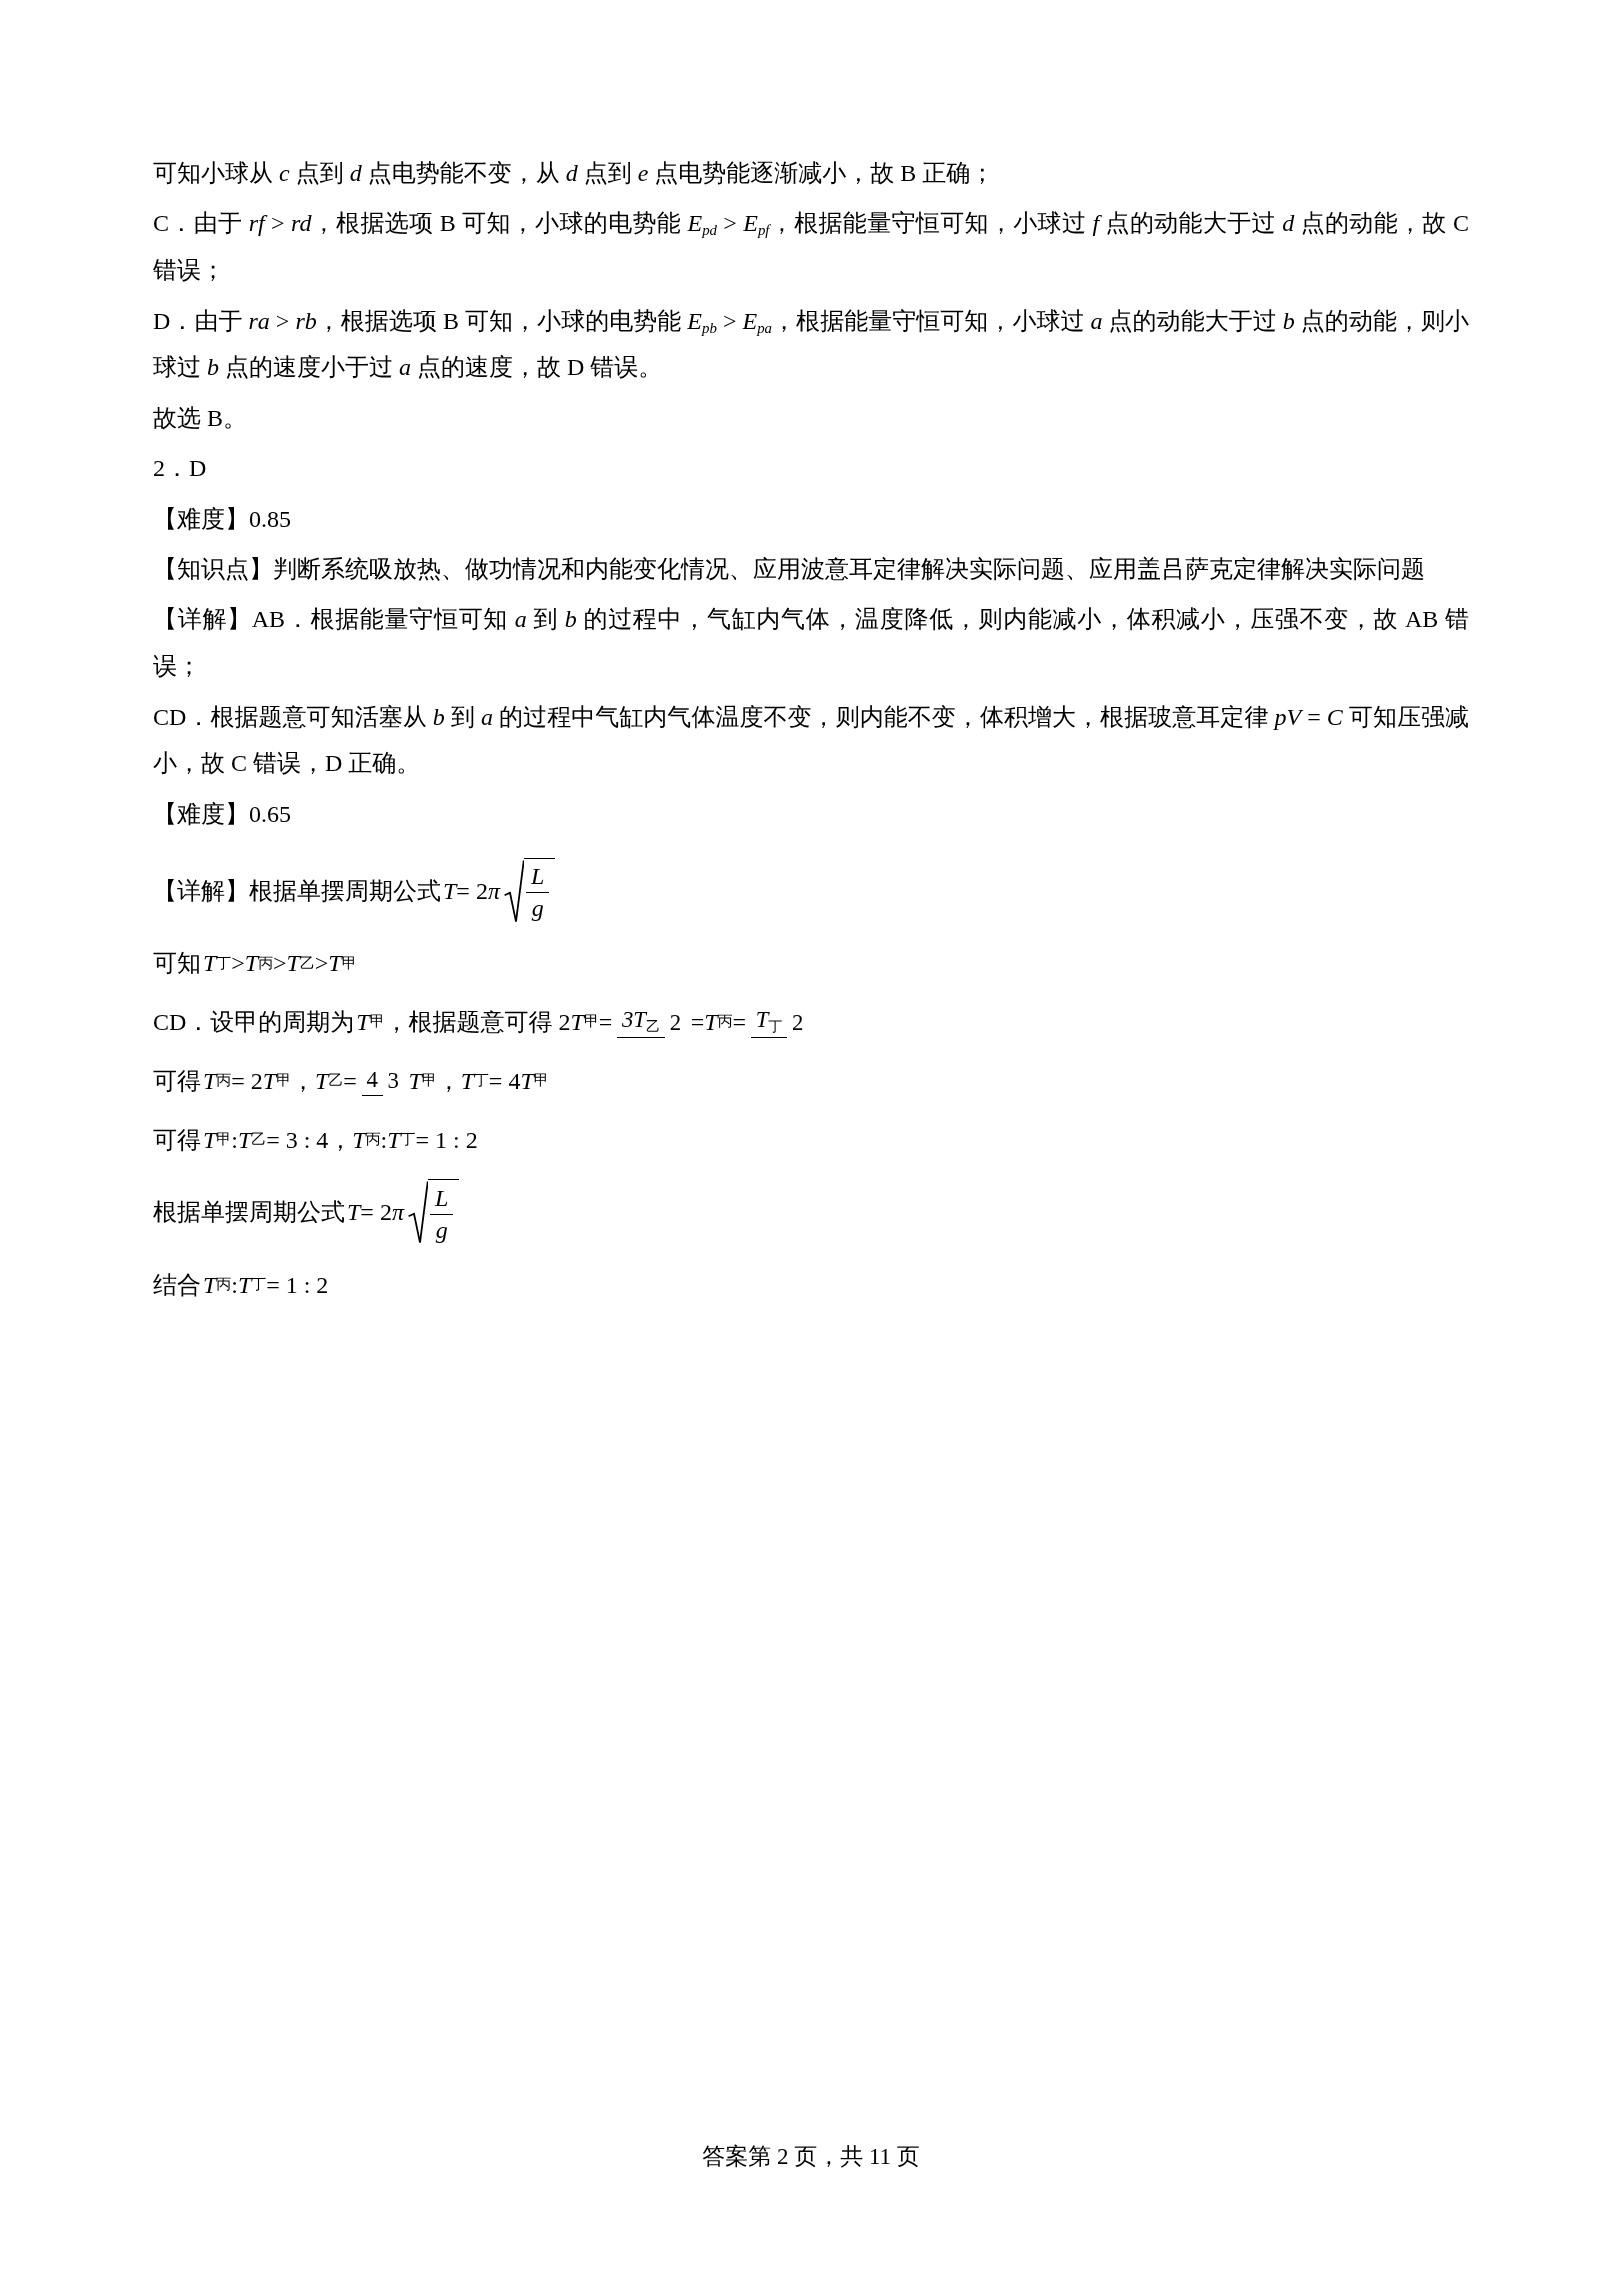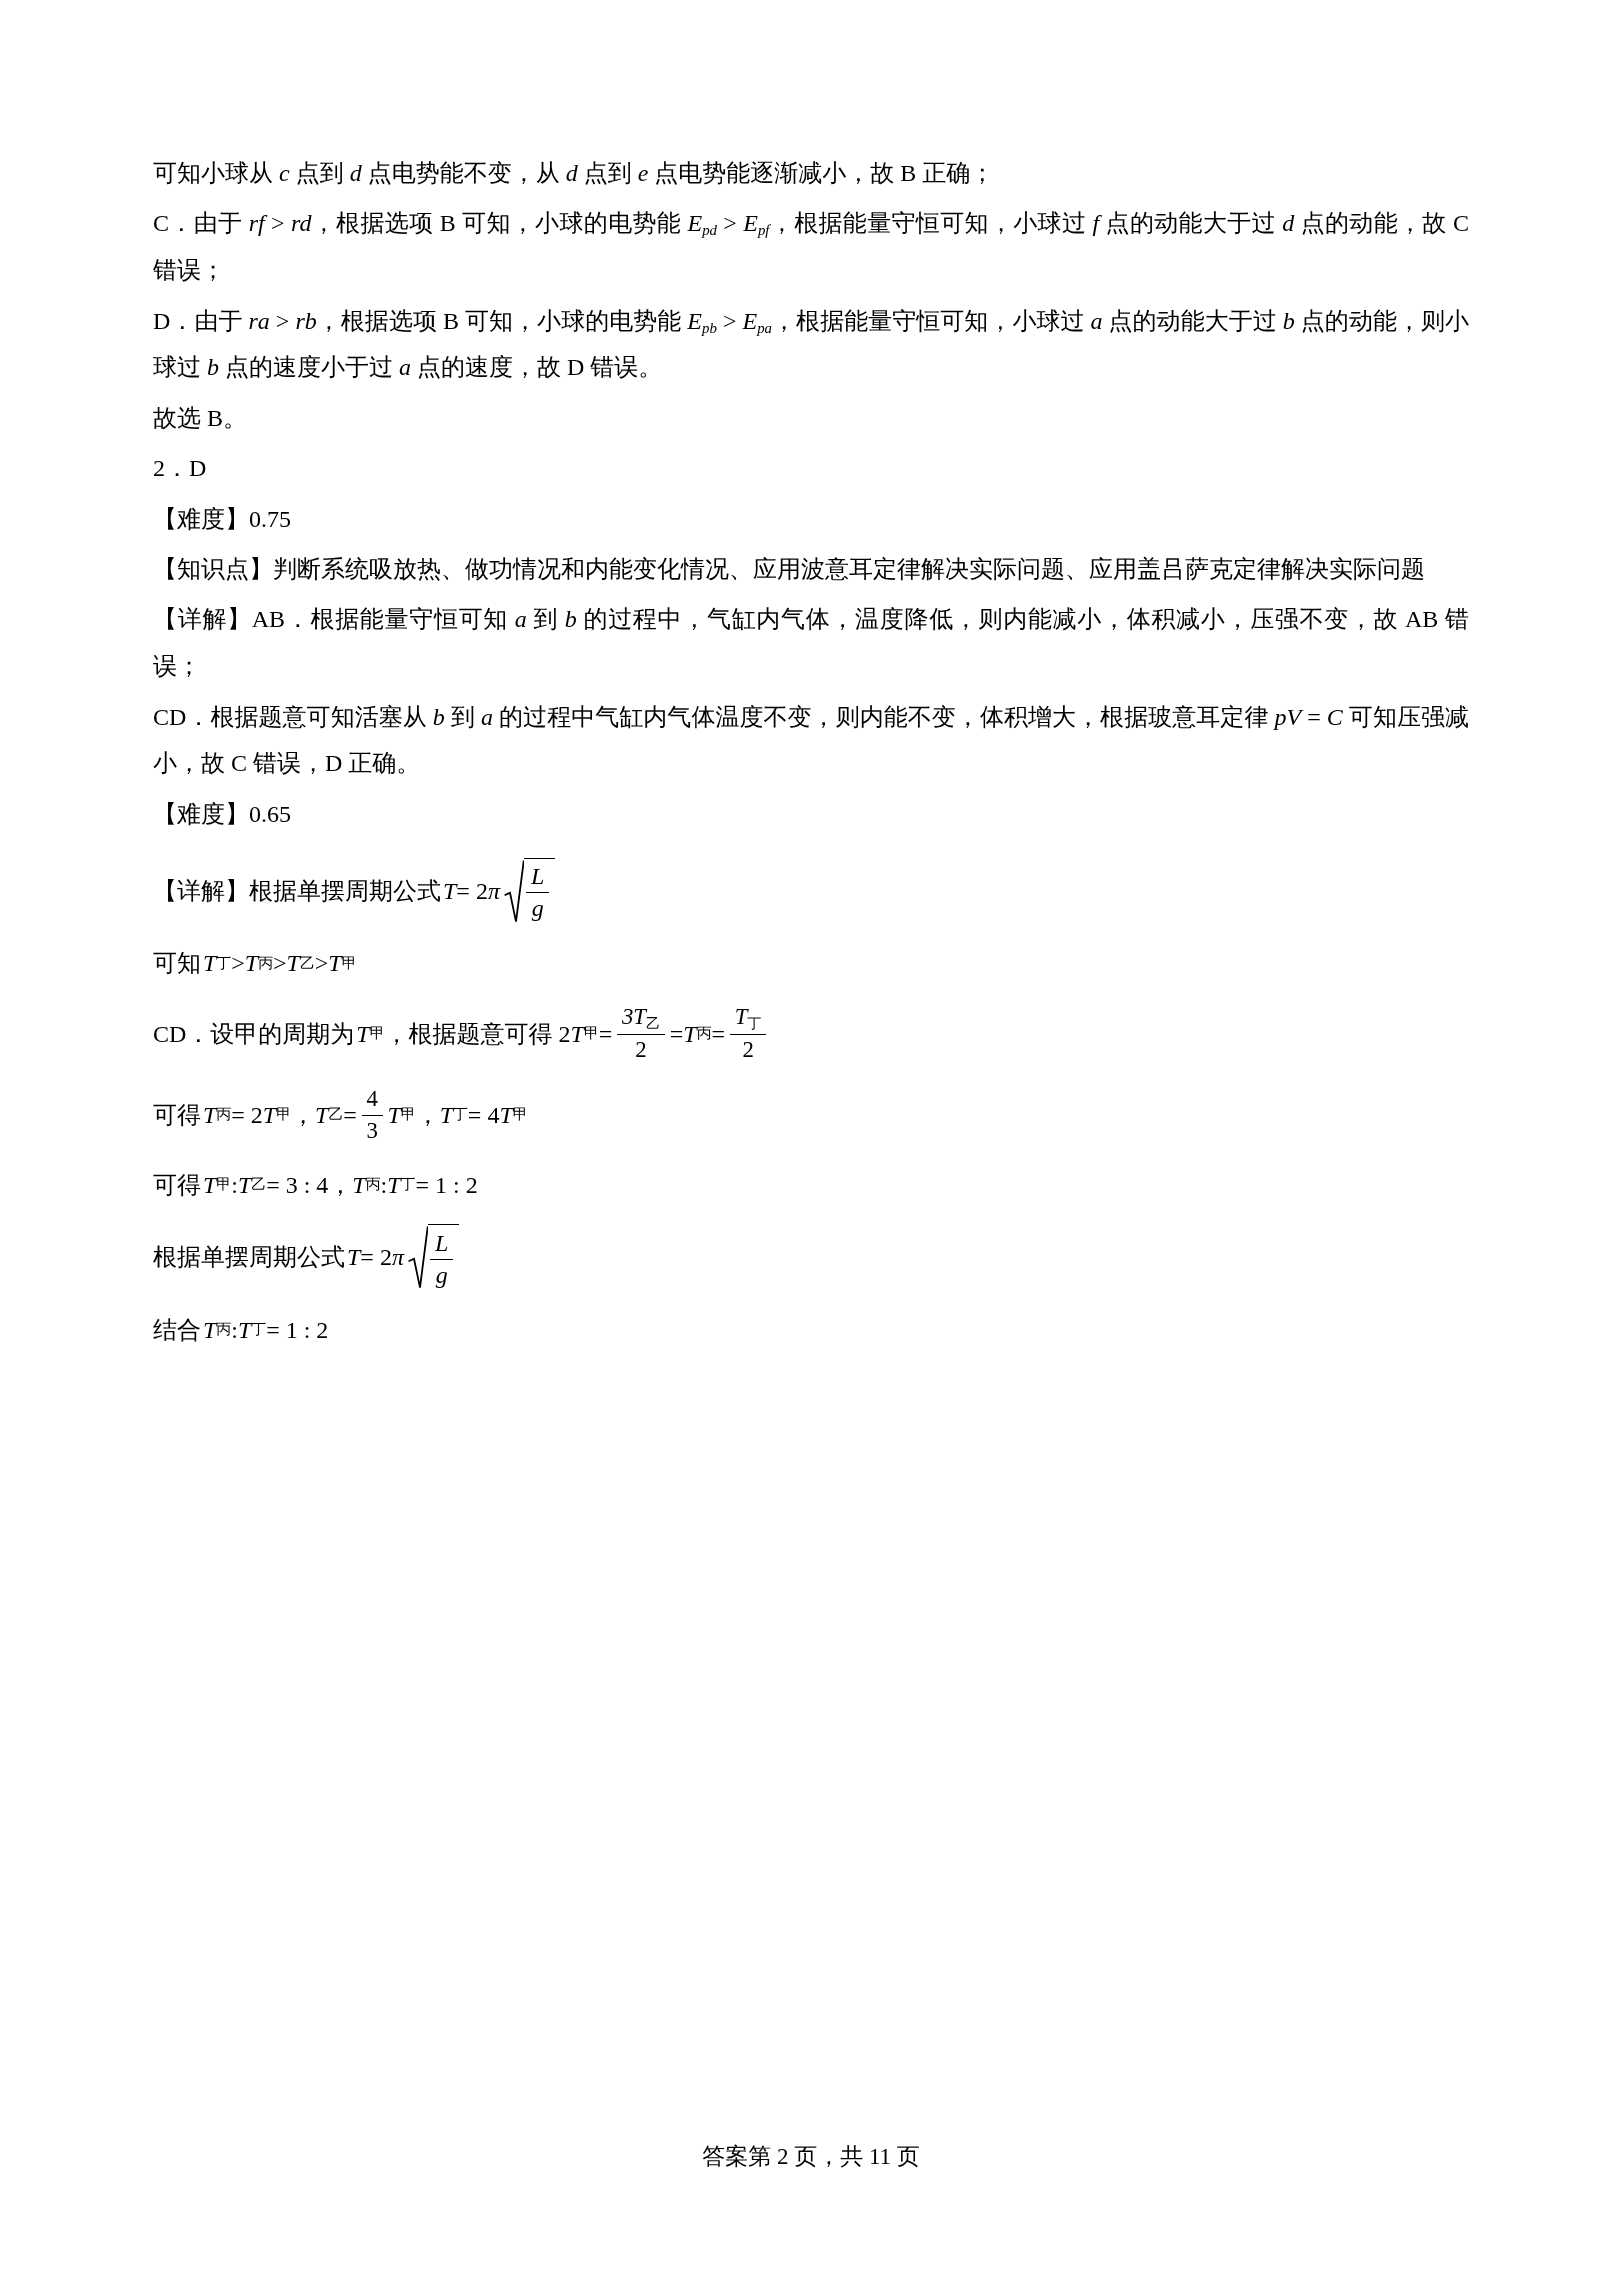--- a/index.html
+++ b/index.html
@@ -41,21 +41,21 @@
     line-height: 1.6;
     margin: 20.4px 0 20.4px 0;
     display: flex;
     align-items: center;
     flex-wrap: wrap;
   }
   .eqline .txt { margin-right: 2px; }
   
   .frac {
     display: inline-flex;
-    flex-direction: column;
+    flex-direction: row;
     align-items: center;
     vertical-align: middle;
     margin: 0 4.8px;
     font-size: 0.95em;
   }
   .frac .num {
     padding: 0 4.8px 1.2px 4.8px;
     border-bottom: 1.2px solid #000;
     line-height: 1.25;
   }
@@ -118,21 +118,21 @@
   </p>
 
   <p class="para">
     <span>D．由于 </span><span class="it">ra</span><span> &gt; </span><span class="it">rb</span><span>，根据选项 B 可知，小球的电势能 </span><span class="it">E</span><span class="sub">pb</span><span> &gt; </span><span class="it">E</span><span class="sub">pa</span><span>，根据能量守恒可知，小球过 </span><span class="it">a</span><span> 点的动能大于过 </span><span class="it">b</span><span> 点的动能，则小球过 </span><span class="it">b</span><span> 点的速度小于过 </span><span class="it">a</span><span> 点的速度，故 D 错误。</span>
   </p>
 
   <p class="para">故选 B。</p>
 
   <p class="para">2．D</p>
 
-  <p class="para">【难度】0.75</p>
+  <p class="para">【难度】0.85</p>
 
   <p class="para">【知识点】判断系统吸放热、做功情况和内能变化情况、应用波意耳定律解决实际问题、应用盖吕萨克定律解决实际问题</p>
 
   <p class="para">
     <span>【详解】AB．根据能量守恒可知 </span><span class="it">a</span><span> 到 </span><span class="it">b</span><span> 的过程中，气缸内气体，温度降低，则内能减小，体积减小，压强不变，故 AB 错误；</span>
   </p>
 
   <p class="para">
     <span>CD．根据题意可知活塞从 </span><span class="it">b</span><span> 到 </span><span class="it">a</span><span> 的过程中气缸内气体温度不变，则内能不变，体积增大，根据玻意耳定律 </span><span class="it">pV</span><span> = </span><span class="it">C</span><span> 可知压强减小，故 C 错误，D 正确。</span>
   </p>

